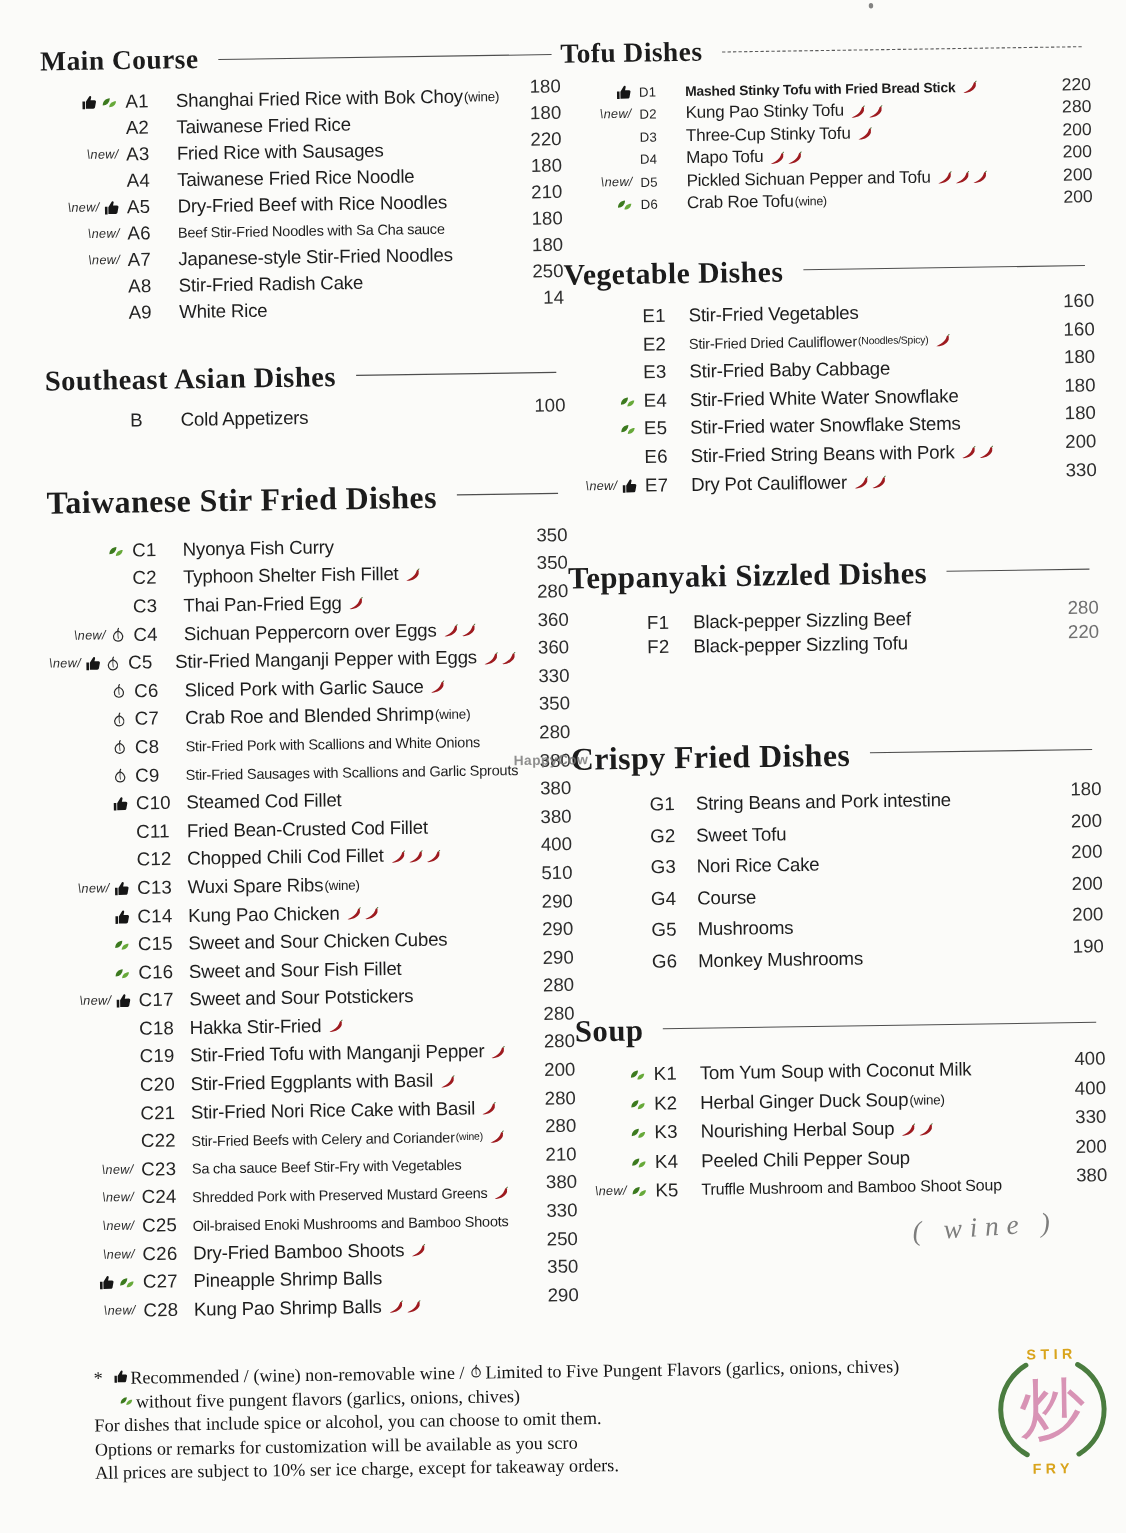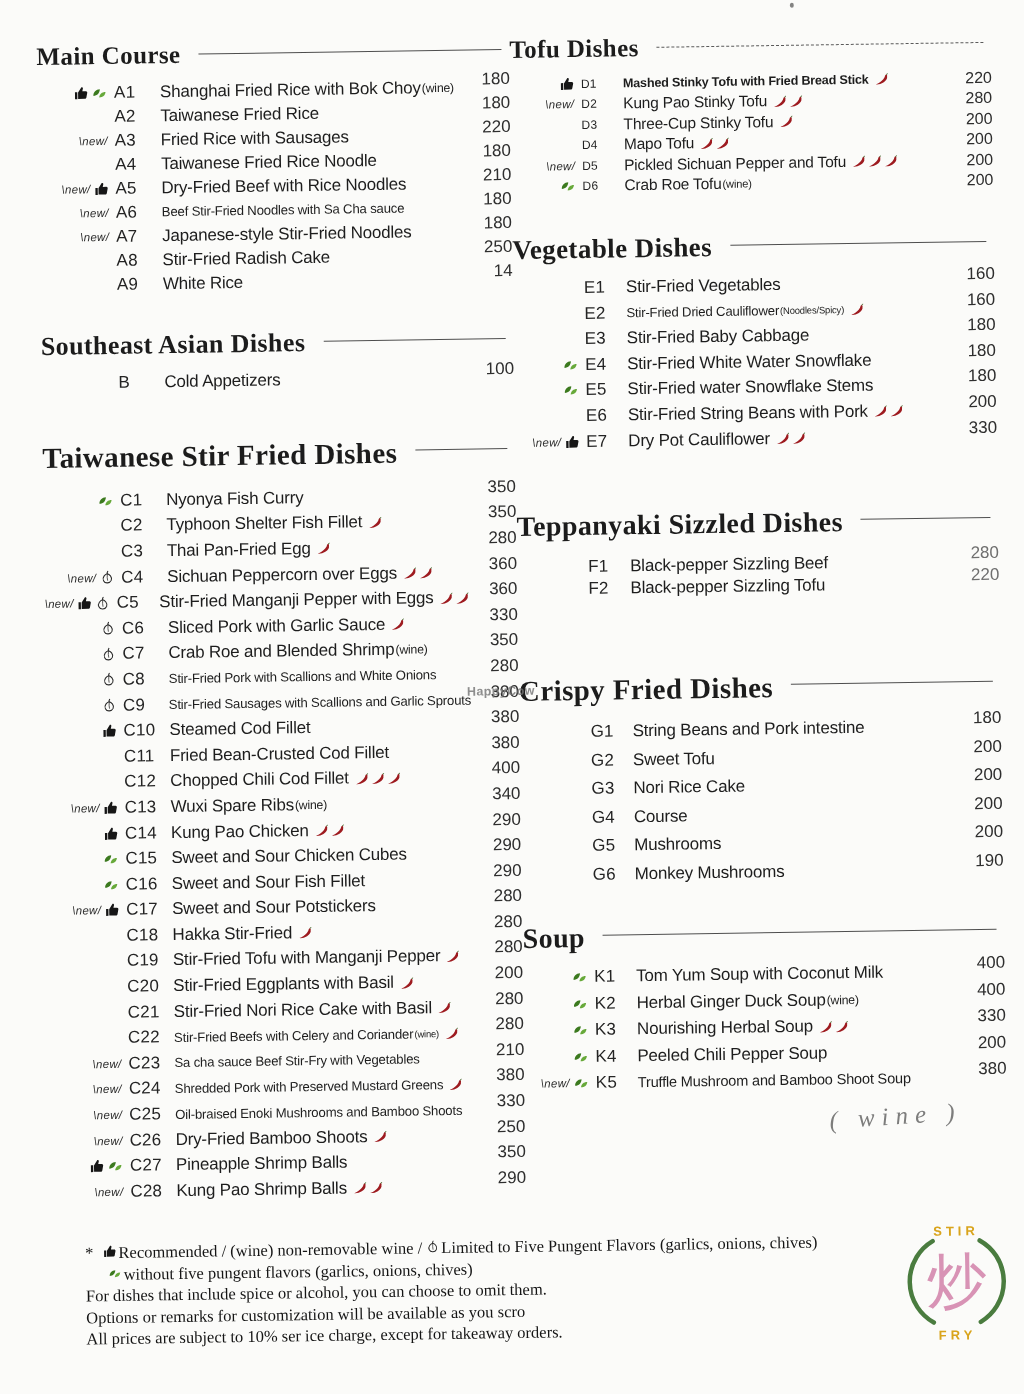--- a/index.html
+++ b/index.html
@@ -452,21 +452,21 @@
                   <svg viewBox="0 0 18 18" width="14" height="14">
                     <path d="M1.2 7.6h3v8.9h-3z M5.2 16.5V8l4-6.3c.2-.4.6-.6 1-.6.8 0 1.5.8 1.3 1.6l-.8 3.6h4.7c1 0 1.8 1 1.6 2l-1.2 6.2c-.2.9-1 1.6-2 1.6H5.2z" fill="#161616"></path>
                   </svg>
                 </span>
               </div>
               <div class="code">C13</div>
               <div class="name">
                 <span class="nm-text">Wuxi Spare Ribs</span>
                 <span class="suffix">(wine)</span>
               </div>
-              <div class="price">340</div>
+              <div class="price">510</div>
             </div>
             <div class="row">
               <div class="badges">
                 <span class="icon i-thumb">
                   <svg viewBox="0 0 18 18" width="14" height="14">
                     <path d="M1.2 7.6h3v8.9h-3z M5.2 16.5V8l4-6.3c.2-.4.6-.6 1-.6.8 0 1.5.8 1.3 1.6l-.8 3.6h4.7c1 0 1.8 1 1.6 2l-1.2 6.2c-.2.9-1 1.6-2 1.6H5.2z" fill="#161616"></path>
                   </svg>
                 </span>
               </div>
               <div class="code">C14</div>

